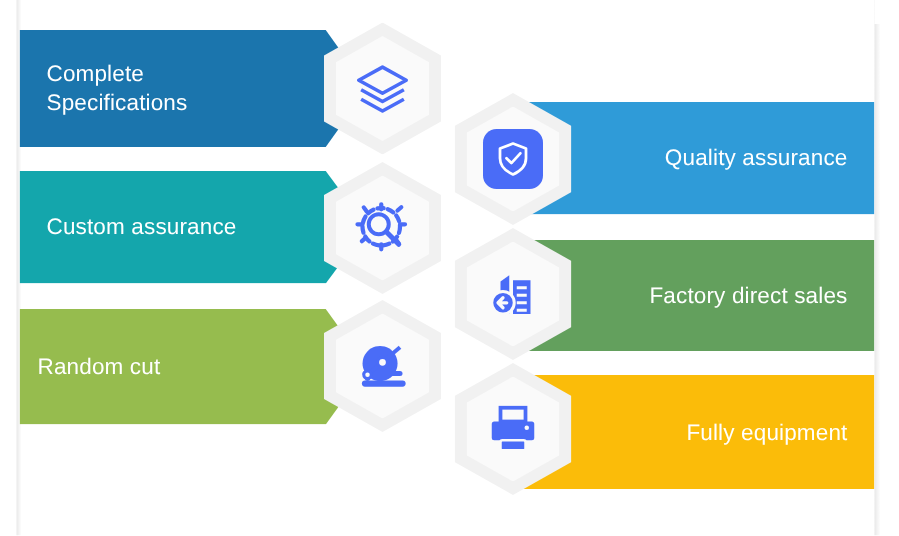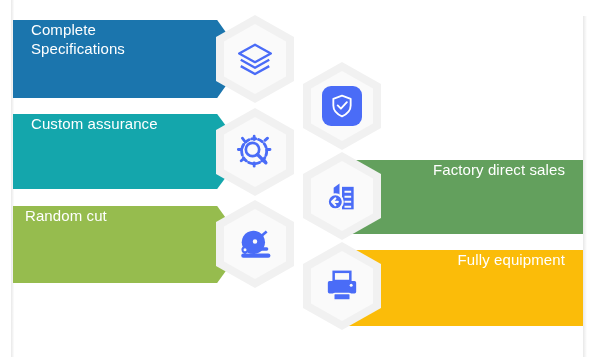--- a/index.html
+++ b/index.html
@@ -46,20 +46,21 @@
     top: 0;
     width: 16px;
     height: 16px;
     background: #ffffff;
   }
 
   
   .bar {
     position: absolute;
     display: flex;
+    align-items: center;
     box-sizing: border-box;
   }
   .bar-label {
     color: #ffffff;
     font-size: 15px;
     line-height: 19px;
     font-weight: 400;
     letter-spacing: 0.1px;
     white-space: pre-line;
   }
@@ -175,20 +176,23 @@
           <path d="M12 24 v10" stroke="#4a6cf7" stroke-width="4" stroke-linecap="round"></path>
           <path d="M10 38 h30" stroke="#4a6cf7" stroke-width="5" stroke-linecap="round"></path>
           <line x1="12" y1="31" x2="38" y2="9" stroke="#4a6cf7" stroke-width="3.2"></line>
           <circle cx="24" cy="21" r="4" fill="#fafafa" stroke="#4a6cf7" stroke-width="2.6"></circle>
           <circle cx="12" cy="31" r="3" fill="#fafafa" stroke="#4a6cf7" stroke-width="2.4"></circle>
         </svg>
       </span>
     </div>
   </div>
 
+  <div class="bar bar-right" id="bar-r0" style="left: 345px; top: 68px; height: 75px; background: rgb(47, 155, 216);">
+    <span class="bar-label">Quality assurance</span>
+  </div>
 
   <div class="bar bar-right" id="bar-r2" style="left: 345px; top: 250px; height: 76px; background: rgb(251, 188, 9);">
     <span class="bar-label">Fully equipment</span>
   </div>
 
   <div class="bar bar-right" id="bar-r1" style="left: 345px; top: 160px; height: 74px; background: rgb(99, 160, 93);">
     <span class="bar-label">Factory direct sales</span>
   </div>
 
   <div class="hex" style="left:303px; top:62px;">

